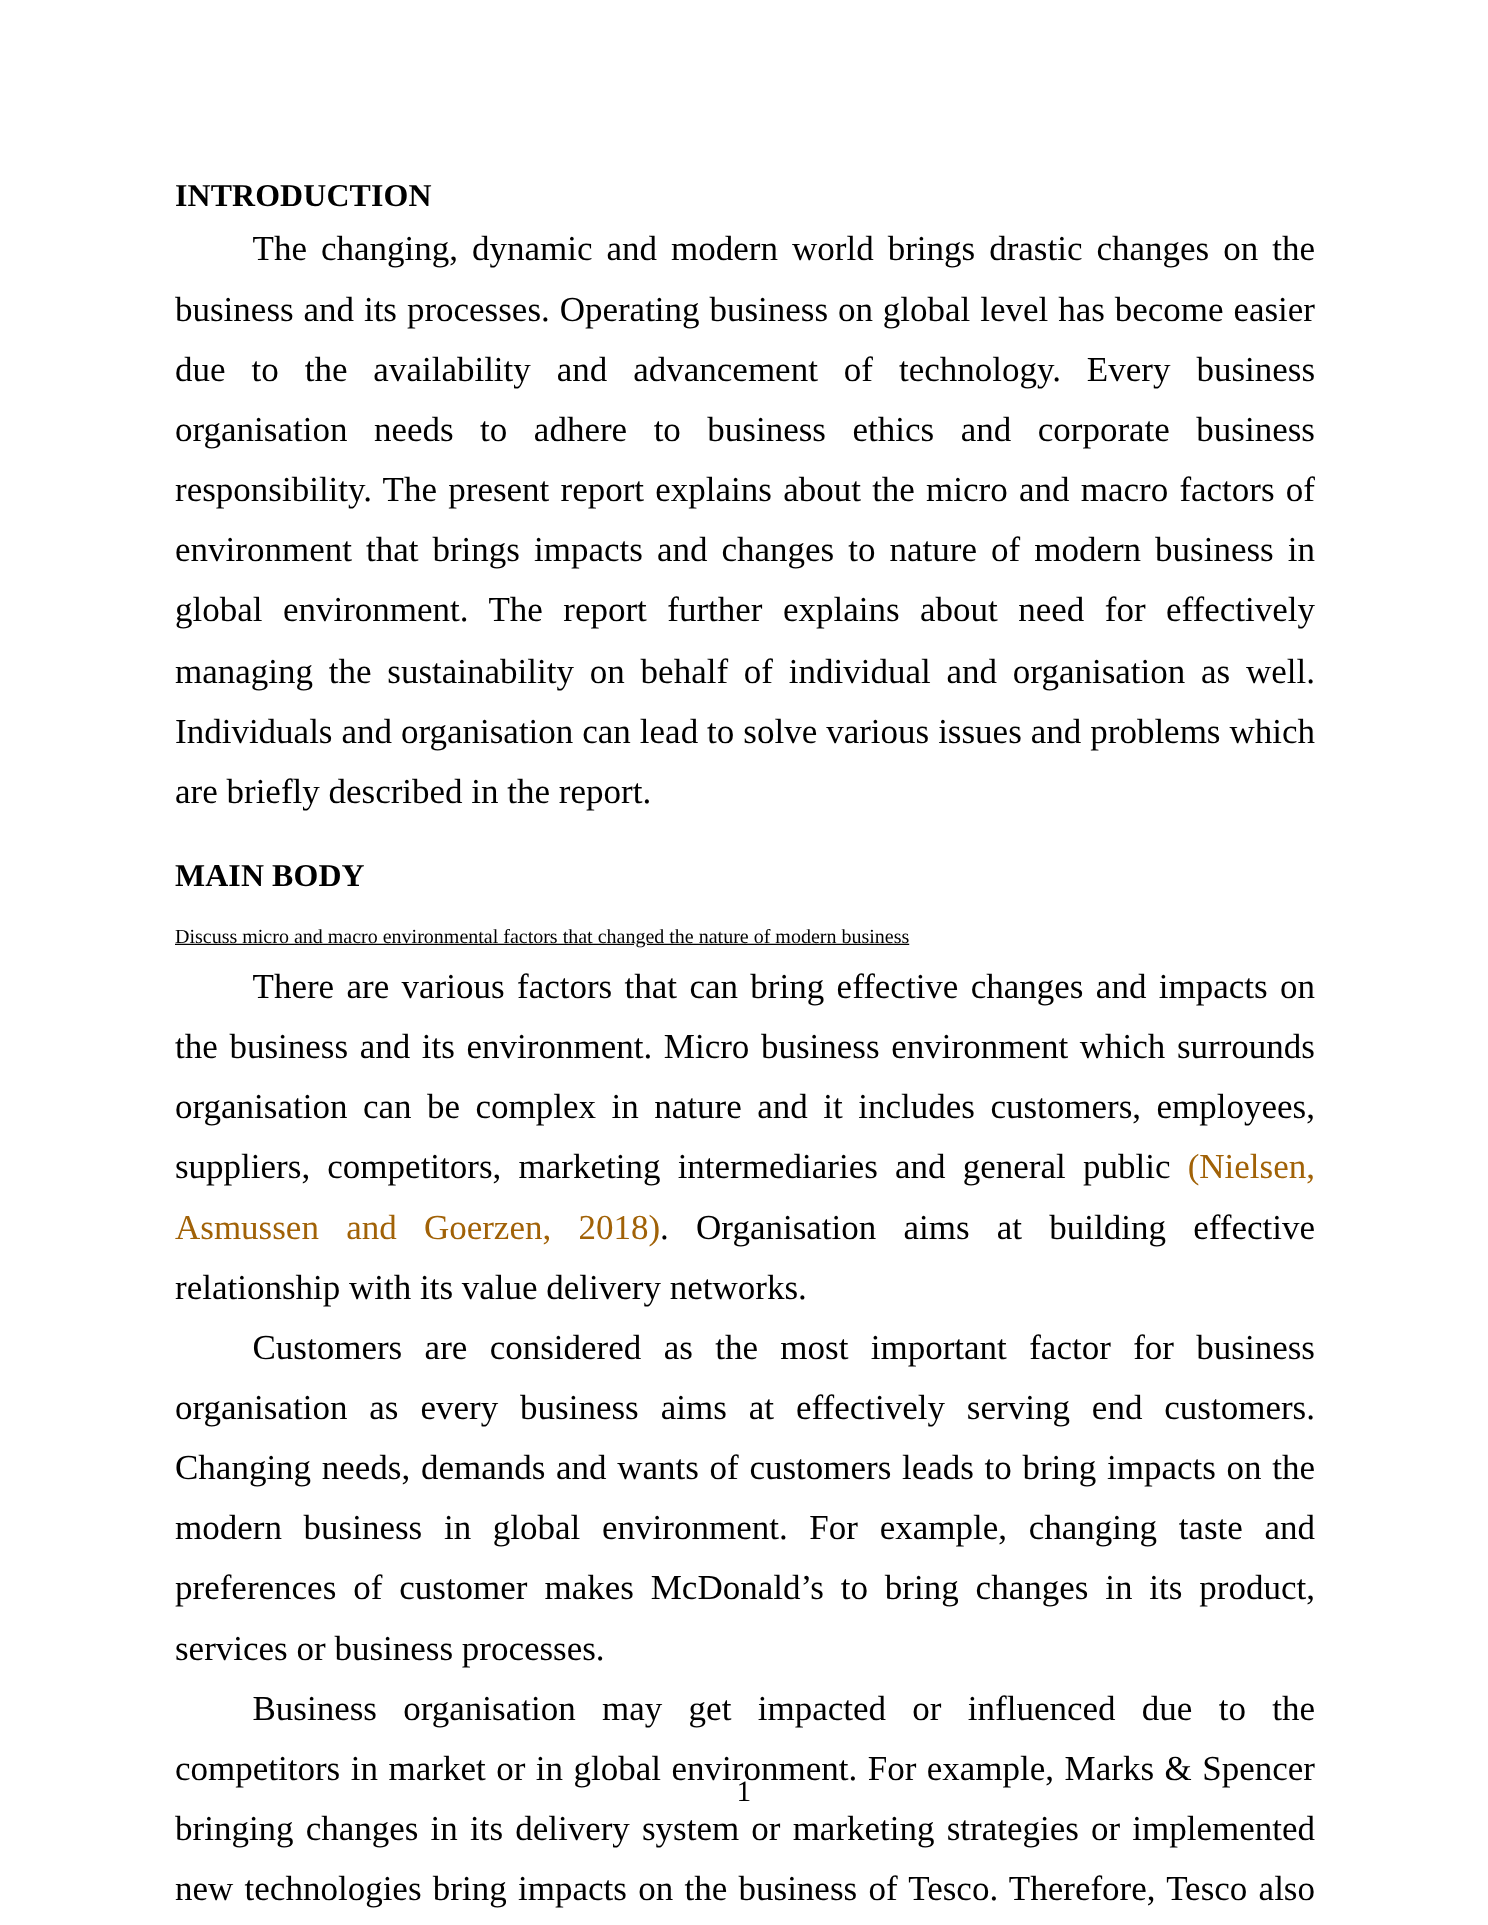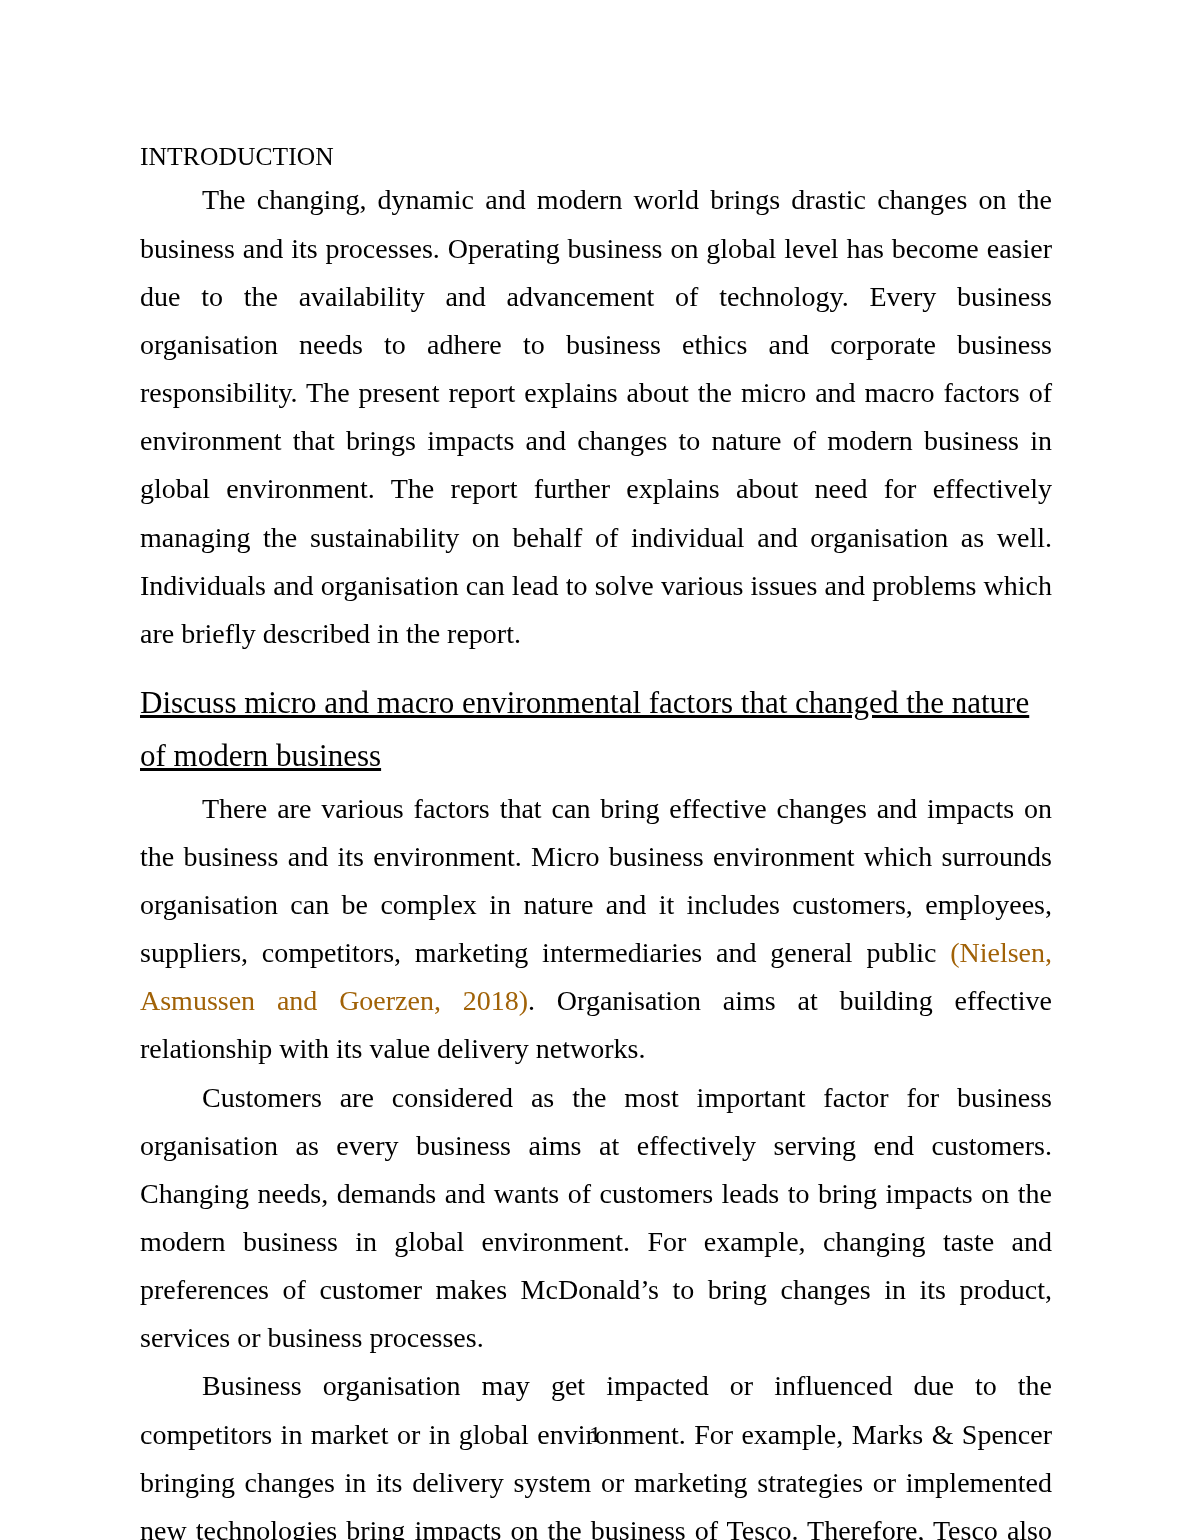--- a/index.html
+++ b/index.html
@@ -19,41 +19,41 @@
     box-sizing: border-box;
     padding: 140px 140px 0 140px;
     overflow: hidden;
   }
   .doc-body {
     width: 912px;
     margin: 0 auto;
   }
   h1.section-heading {
     font-size: 25.5px;
-    font-weight: normal;
+    font-weight: bold;
     margin: 0 0 0 0;
     line-height: 1.35;
     letter-spacing: 0.1px;
   }
   h1.section-heading.second {
     margin-top: 26px;
   }
   p.para {
     font-size: 28px;
     line-height: 1.72;
     text-align: justify;
     text-justify: inter-word;
     margin: 0;
     text-indent: 62px;
   }
   p.para.tight {
     margin-top: 2px;
   }
   p.subheading {
-    font-size: 31px;
+    font-size: 16px;
     line-height: 1.72;
     margin: 18px 0 2px 0;
     text-decoration: underline;
     text-indent: 0;
   }
   .citation {
     color: #a16207;
   }
   .page-number {
     position: absolute;
@@ -67,20 +67,21 @@
 </head>
 <body>
 
 <div class="page">
   <div class="doc-body">
 
     <h1 class="section-heading">INTRODUCTION</h1>
 
     <p class="para tight">The changing, dynamic and modern world brings drastic changes on the business and its processes. Operating business on global level has become easier due to the availability and advancement of technology. Every business organisation needs to adhere to business ethics and corporate business responsibility. The present report explains about the micro and macro factors of environment that brings impacts and changes to nature of modern business in global environment. The report further explains about need for effectively managing the sustainability on behalf of individual and organisation as well. Individuals and organisation can lead to solve various issues and problems which are briefly described in the report.</p>
 
+    <h1 class="section-heading second">MAIN BODY</h1>
 
     <p class="subheading">Discuss micro and macro environmental factors that changed the nature of modern business</p>
 
     <p class="para"><span>There are various factors that can bring effective changes and impacts on the business and its environment. Micro business environment which surrounds organisation can be complex in nature and it includes customers, employees, suppliers, competitors, marketing intermediaries and general public </span><span class="citation">(Nielsen, Asmussen and Goerzen, 2018)</span><span>. Organisation aims at building effective relationship with its value delivery networks.</span></p>
 
     <p class="para">Customers are considered as the most important factor for business organisation as every business aims at effectively serving end customers. Changing needs, demands and wants of customers leads to bring impacts on the modern business in global environment. For example, changing taste and preferences of customer makes McDonald’s to bring changes in its product, services or business processes.</p>
 
     <p class="para">Business organisation may get impacted or influenced due to the competitors in market or in global environment. For example, Marks &amp; Spencer bringing changes in its delivery system or marketing strategies or implemented new technologies bring impacts on the business of Tesco. Therefore, Tesco also needs to bring effective changes in its business processes in order to gain strategic advantages and sustain in global competitive markets. Thus, competitors are the factors that can bring impacts business and change the nature of modern business.</p>
 
 

